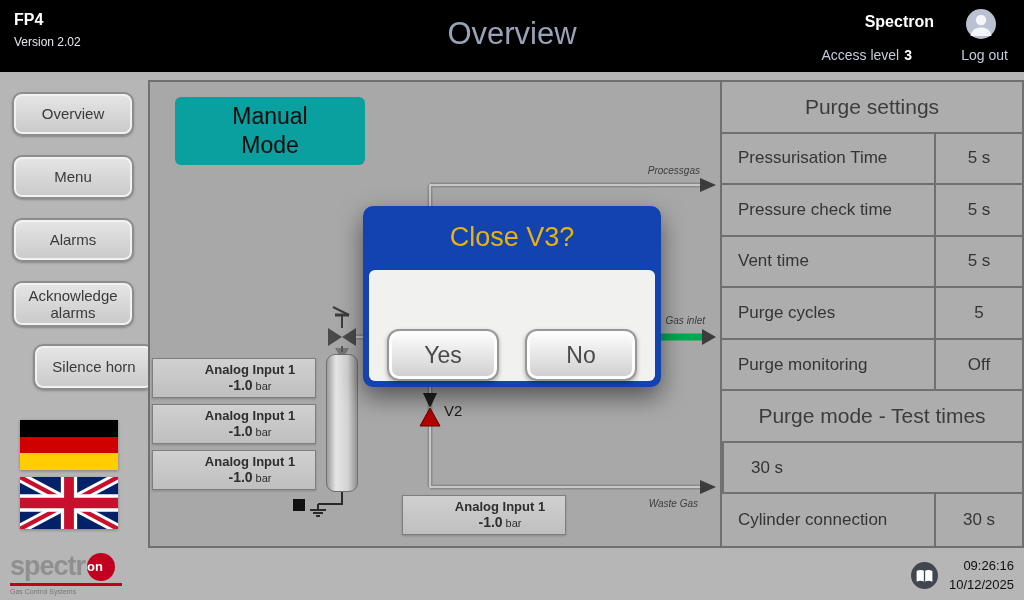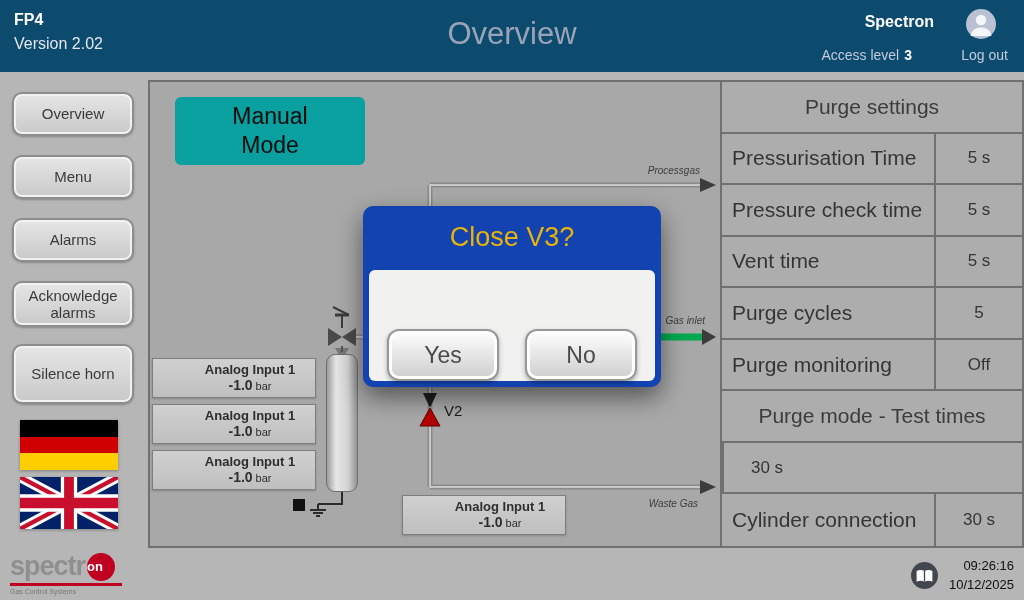--- a/index.html
+++ b/index.html
@@ -1,23 +1,23 @@
 <!DOCTYPE html>
 <html><head>
 <meta charset="utf-8">
 <style>
   * { margin:0; padding:0; box-sizing:border-box; }
   html,body { width:1024px; height:600px; }
   body { font-family:"Liberation Sans",sans-serif; }
   #app { position:relative; width:1024px; height:600px; background:#b6b6b6; overflow:hidden; }
 
   
-  .topbar { position:absolute; left:0; top:0; width:1024px; height:72px; background:#0c4a6e; }
+  .topbar { position:absolute; left:0; top:0; width:1024px; height:72px; background:#000000; }
   .app-name { position:absolute; left:14px; top:11px; color:#ffffff; font-weight:bold; font-size:16px; }
-  .app-version { position:absolute; left:14px; top:35px; color:#e4e7ee; font-size:16px; }
+  .app-version { position:absolute; left:14px; top:35px; color:#e4e7ee; font-size:12px; }
   .page-title { position:absolute; left:50%; top:16px; transform:translateX(-50%); font-size:31px; color:#99a3b8; white-space:nowrap; }
   .brand { position:absolute; right:90px; top:13px; color:#ffffff; font-weight:bold; font-size:16px; }
   .access { position:absolute; right:112px; top:47px; color:#c3cbdc; font-size:14px; white-space:nowrap; }
   .access b { color:#ffffff; margin-left:5px; }
   .logout { position:absolute; right:16px; top:47px; color:#c3cbdc; font-size:14px; cursor:pointer; }
   .avatar { position:absolute; right:27px; top:8px; width:32px; height:32px; cursor:pointer; }
 
   
   .side-btn { position:absolute; left:12px; width:122px; border-radius:10px; border:2px solid #8d8d8d;
     background:linear-gradient(180deg,#e6e6e6,#c9c9c9);
@@ -43,21 +43,21 @@
   
   .content { position:absolute; left:148px; top:80px; width:876px; height:468px; border:2px solid #707070; display:flex; }
   .main { position:relative; width:570px; height:464px; background:#a8a8a8; overflow:hidden; }
   .vdivider { width:2px; background:#707070; }
 
   
   .ptable { position:relative; flex:1; background:#adadad; display:grid; grid-template-rows:repeat(9,1fr); }
   .thead { display:flex; align-items:center; justify-content:center; font-size:21px; color:#3c3c3c; border-bottom:2px solid #707070; }
   .trow { display:flex; border-bottom:2px solid #707070; }
   .trow:last-child { border-bottom:none; }
-  .tlabel { flex:1; display:flex; align-items:center; padding-left:10px; font-size:21px; color:#353535; }
+  .tlabel { flex:1; display:flex; align-items:center; padding-left:16px; font-size:17px; color:#353535; }
   .tvalue { width:88px; border-left:2px solid #707070; display:flex; align-items:center; justify-content:center; font-size:17px; color:#353535; cursor:pointer; }
 
   
   .mode-btn { position:absolute; left:25px; top:15px; width:190px; height:68px; background:#0aa0a0; border:none; border-radius:6px;
     font-size:23px; color:#0b0b0b; font-family:inherit; display:flex; align-items:center; justify-content:center; cursor:pointer; }
   .mode-btn span { display:block; width:100px; text-align:center; line-height:1.25; }
   .pipes { position:absolute; left:0; top:0; }
   .cylinder { position:absolute; left:176px; top:272px; width:32px; height:138px; border:1px solid #6f6f6f; border-radius:9px;
     background:linear-gradient(90deg,#9a9a9a,#e6e6e6 30%,#d2d2d2 70%,#939393); }
   .pipe-label { position:absolute; font-style:italic; font-size:10px; color:#3d3d3d; text-align:right; width:160px; }
@@ -106,21 +106,21 @@
         <path d="M5.5 28c1.2-6.5 5.5-8.6 10.5-8.6s9.3 2.1 10.5 8.6z" fill="#f4f6fa"></path>
       </svg>
     </div>
     <div class="logout">Log out</div>
   </div>
 
   <button class="side-btn" style="top:92px;height:44px;">Overview</button>
   <button class="side-btn" style="top:155px;height:44px;">Menu</button>
   <button class="side-btn" style="top:218px;height:44px;">Alarms</button>
   <button class="side-btn" style="top:281px;height:46px;">Acknowledge alarms</button>
-  <button class="side-btn" style="top:344px;height:60px;">Silence horn</button>
+  <button class="side-btn" style="top:344px;height:46px;margin-left:21px;">Silence horn</button>
 
   <div class="flag flag-de"></div>
   <div class="flag flag-uk">
     <svg viewBox="0 0 60 30" preserveAspectRatio="none">
       <rect width="60" height="30" fill="#012169"></rect>
       <path d="M0,0 L60,30 M60,0 L0,30" stroke="#ffffff" stroke-width="6"></path>
       <path d="M0,0 L60,30 M60,0 L0,30" stroke="#C8102E" stroke-width="2.5"></path>
       <path d="M30,0 V30 M0,15 H60" stroke="#ffffff" stroke-width="10"></path>
       <path d="M30,0 V30 M0,15 H60" stroke="#C8102E" stroke-width="6"></path>
     </svg>

